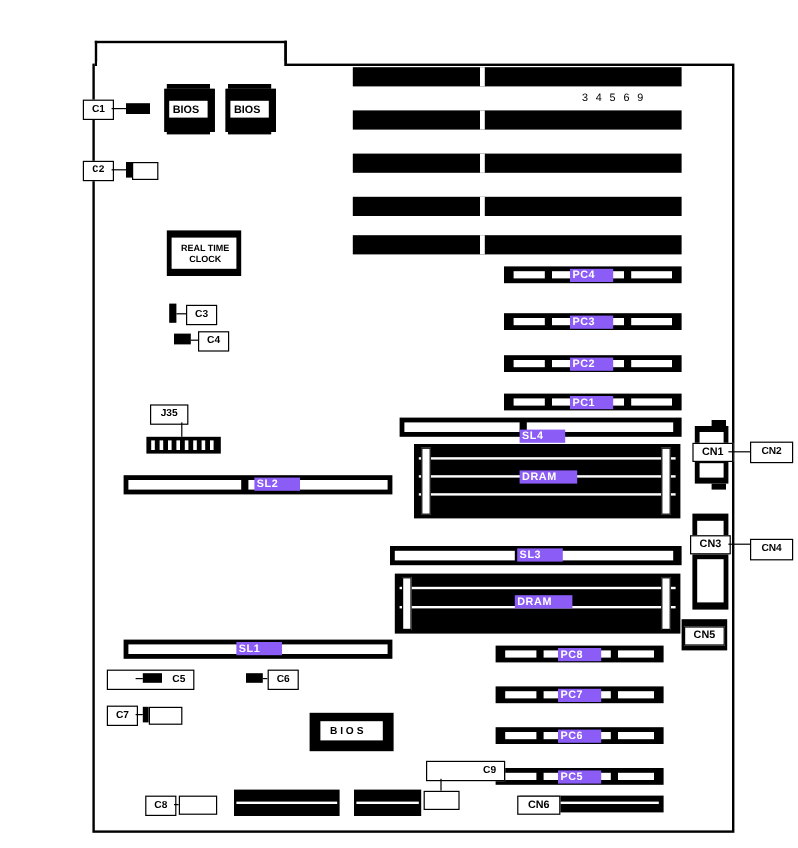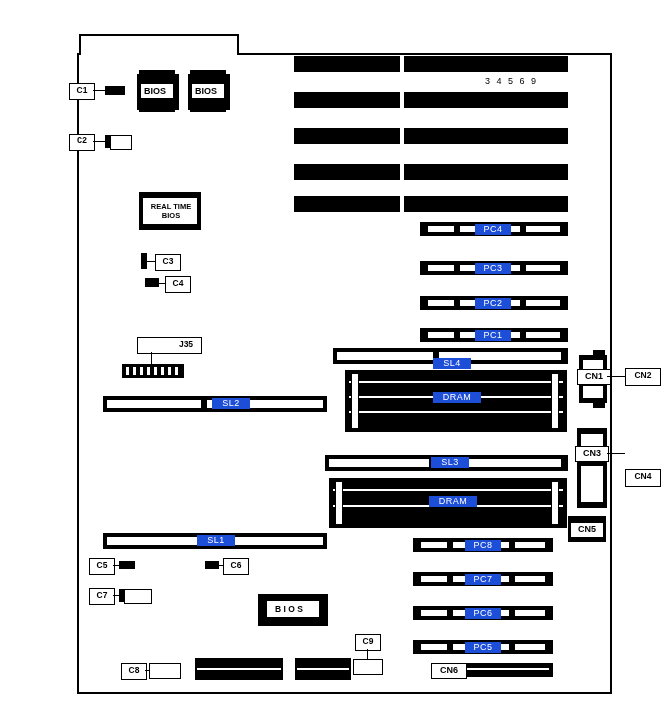--- a/index.html
+++ b/index.html
@@ -4,22 +4,22 @@
 <style>
   html,body{margin:0;padding:0;background:#ffffff;}
   body{width:665px;height:707px;position:relative;font-family:"Liberation Sans",sans-serif;}
   #board{position:absolute;left:0;top:0;width:548px;height:707px;margin-left:27px;}
   .abs{position:absolute;box-sizing:border-box;}
   
   .outline{border:2px solid #000;background:#fff;}
   
   .slot{background:#000;}
   .slot .gap{position:absolute;background:#fff;}
-  .lbl{position:absolute;background:#1d4ed8;color:#fff;font-size:9px;font-weight:normal;
-       letter-spacing:.5px;text-align:center;line-height:11px;padding:0 2px;white-space:nowrap;}
+  .lbl{position:absolute;background:#8b5cf6;color:#fff;font-size:9px;font-weight:bold;
+       letter-spacing:.5px;line-height:11px;padding:0 2px;white-space:nowrap;}
   .lblw{position:absolute;background:#fff;color:#000;border:1px solid #000;font-size:9px;
         font-weight:bold;text-align:center;line-height:12px;white-space:nowrap;}
   .txt{position:absolute;font-size:9px;color:#000;white-space:nowrap;}
   .chip{position:absolute;background:#000;}
   .chipbox{position:absolute;background:#000;border:1px solid #000;}
   .callout{position:absolute;border:1px solid #000;background:#fff;font-size:8.5px;
            font-weight:bold;text-align:center;line-height:13px;color:#000;white-space:nowrap;}
   .line{position:absolute;background:#000;}
   .smallwhite{position:absolute;background:#fff;border:1px solid #000;}
 </style>
@@ -66,31 +66,31 @@
   <div class="abs" style="left:112px;top:108px;width:36px;height:4px;background:#000;"></div>
 
   <div class="chipbox" style="left:161px;top:74px;width:40px;height:34px;"></div>
   <div class="abs" style="left:165px;top:84px;width:32px;height:14px;background:#fff;"></div>
   <div class="txt" style="left:168px;top:86px;font-size:9px;font-weight:bold;">BIOS</div>
   <div class="abs" style="left:163px;top:70px;width:36px;height:4px;background:#000;"></div>
   <div class="abs" style="left:163px;top:108px;width:36px;height:4px;background:#000;"></div>
 
   <div class="abs" style="left:112px;top:192px;width:62px;height:38px;background:#000;"></div>
   <div class="abs" style="left:116px;top:198px;width:54px;height:26px;background:#fff;"></div>
-  <div class="txt" style="left:120px;top:202px;font-size:7.5px;font-weight:bold;line-height:9px;width:48px;text-align:center;white-space:normal;">REAL TIME BIOS</div>
+  <div class="txt" style="left:120px;top:202px;font-size:7.5px;font-weight:bold;line-height:9px;width:48px;text-align:center;white-space:normal;">REAL TIME CLOCK</div>
 
   <div class="chip" style="left:114px;top:253px;width:6px;height:16px;"></div>
   <div class="line" style="left:120px;top:261px;width:8px;height:1px;"></div>
   <div class="callout" style="left:128px;top:254px;width:24px;height:15px;">C3</div>
 
   <div class="chip" style="left:118px;top:278px;width:14px;height:9px;"></div>
   <div class="line" style="left:132px;top:283px;width:6px;height:1px;"></div>
   <div class="callout" style="left:138px;top:276px;width:24px;height:15px;">C4</div>
 
-  <div class="callout" style="left:110px;top:337px;width:30px;height:15px;padding-left:33px;">J35</div>
+  <div class="callout" style="left:98px;top:337px;width:30px;height:15px;">J35</div>
   <div class="line" style="left:124px;top:352px;width:1px;height:12px;"></div>
   <div class="abs" style="left:95px;top:364px;width:62px;height:14px;background:#000;"></div>
   <div class="abs" style="left:99px;top:367px;width:3px;height:8px;background:#fff;"></div>
   <div class="abs" style="left:106px;top:367px;width:3px;height:8px;background:#fff;"></div>
   <div class="abs" style="left:113px;top:367px;width:3px;height:8px;background:#fff;"></div>
   <div class="abs" style="left:120px;top:367px;width:3px;height:8px;background:#fff;"></div>
   <div class="abs" style="left:127px;top:367px;width:3px;height:8px;background:#fff;"></div>
   <div class="abs" style="left:134px;top:367px;width:3px;height:8px;background:#fff;"></div>
   <div class="abs" style="left:141px;top:367px;width:3px;height:8px;background:#fff;"></div>
   <div class="abs" style="left:148px;top:367px;width:3px;height:8px;background:#fff;"></div>
@@ -197,43 +197,43 @@
   <div class="abs" style="left:566px;top:403px;width:12px;height:5px;background:#000;"></div>
   <div class="lblw" style="left:550px;top:369px;width:32px;height:14px;">CN1</div>
   <div class="line" style="left:580px;top:376px;width:18px;height:1px;"></div>
   <div class="callout" style="left:598px;top:368px;width:34px;height:16px;">CN2</div>
 
   <div class="abs" style="left:550px;top:428px;width:30px;height:80px;background:#000;"></div>
   <div class="abs" style="left:554px;top:434px;width:22px;height:12px;background:#fff;"></div>
   <div class="abs" style="left:554px;top:466px;width:22px;height:36px;background:#fff;"></div>
   <div class="lblw" style="left:548px;top:446px;width:32px;height:14px;">CN3</div>
   <div class="line" style="left:580px;top:453px;width:18px;height:1px;"></div>
-  <div class="callout" style="left:598px;top:469px;width:34px;height:16px;">CN4</div>
+  <div class="callout" style="left:598px;top:449px;width:34px;height:16px;">CN4</div>
 
   <div class="abs" style="left:541px;top:516px;width:38px;height:26px;background:#000;"></div>
   <div class="lblw" style="left:543px;top:522px;width:32px;height:14px;">CN5</div>
 
-  <div class="callout" style="left:62px;top:558px;width:24px;height:15px;">C5</div>
+  <div class="callout" style="left:62px;top:558px;width:24px;height:15px;padding-left:47px;">C5</div>
   <div class="line" style="left:86px;top:565px;width:6px;height:1px;"></div>
   <div class="chip" style="left:92px;top:561px;width:16px;height:8px;"></div>
 
   <div class="chip" style="left:178px;top:561px;width:14px;height:8px;"></div>
   <div class="line" style="left:192px;top:565px;width:4px;height:1px;"></div>
   <div class="callout" style="left:196px;top:558px;width:24px;height:15px;">C6</div>
 
   <div class="callout" style="left:62px;top:588px;width:24px;height:15px;">C7</div>
   <div class="line" style="left:86px;top:595px;width:6px;height:1px;"></div>
   <div class="chip" style="left:92px;top:589px;width:5px;height:13px;"></div>
   <div class="smallwhite" style="left:97px;top:589px;width:26px;height:13px;"></div>
 
   <div class="abs" style="left:231px;top:594px;width:70px;height:32px;background:#000;"></div>
   <div class="abs" style="left:240px;top:601px;width:52px;height:16px;background:#fff;"></div>
   <div class="txt" style="left:248px;top:604px;font-size:8.5px;font-weight:bold;">B I O S</div>
 
-  <div class="callout" style="left:328px;top:634px;width:24px;height:15px;">C9</div>
+  <div class="callout" style="left:328px;top:634px;width:24px;height:15px;padding-left:40px;">C9</div>
   <div class="line" style="left:340px;top:649px;width:1px;height:10px;"></div>
   <div class="smallwhite" style="left:326px;top:659px;width:28px;height:14px;"></div>
 
   <div class="callout" style="left:94px;top:663px;width:24px;height:15px;">C8</div>
   <div class="line" style="left:118px;top:670px;width:4px;height:1px;"></div>
   <div class="smallwhite" style="left:122px;top:663px;width:30px;height:14px;"></div>
 
   <div class="abs" style="left:168px;top:658px;width:88px;height:22px;background:#000;"></div>
   <div class="abs" style="left:170px;top:668px;width:84px;height:2px;background:#fff;"></div>
   <div class="abs" style="left:268px;top:658px;width:56px;height:22px;background:#000;"></div>

